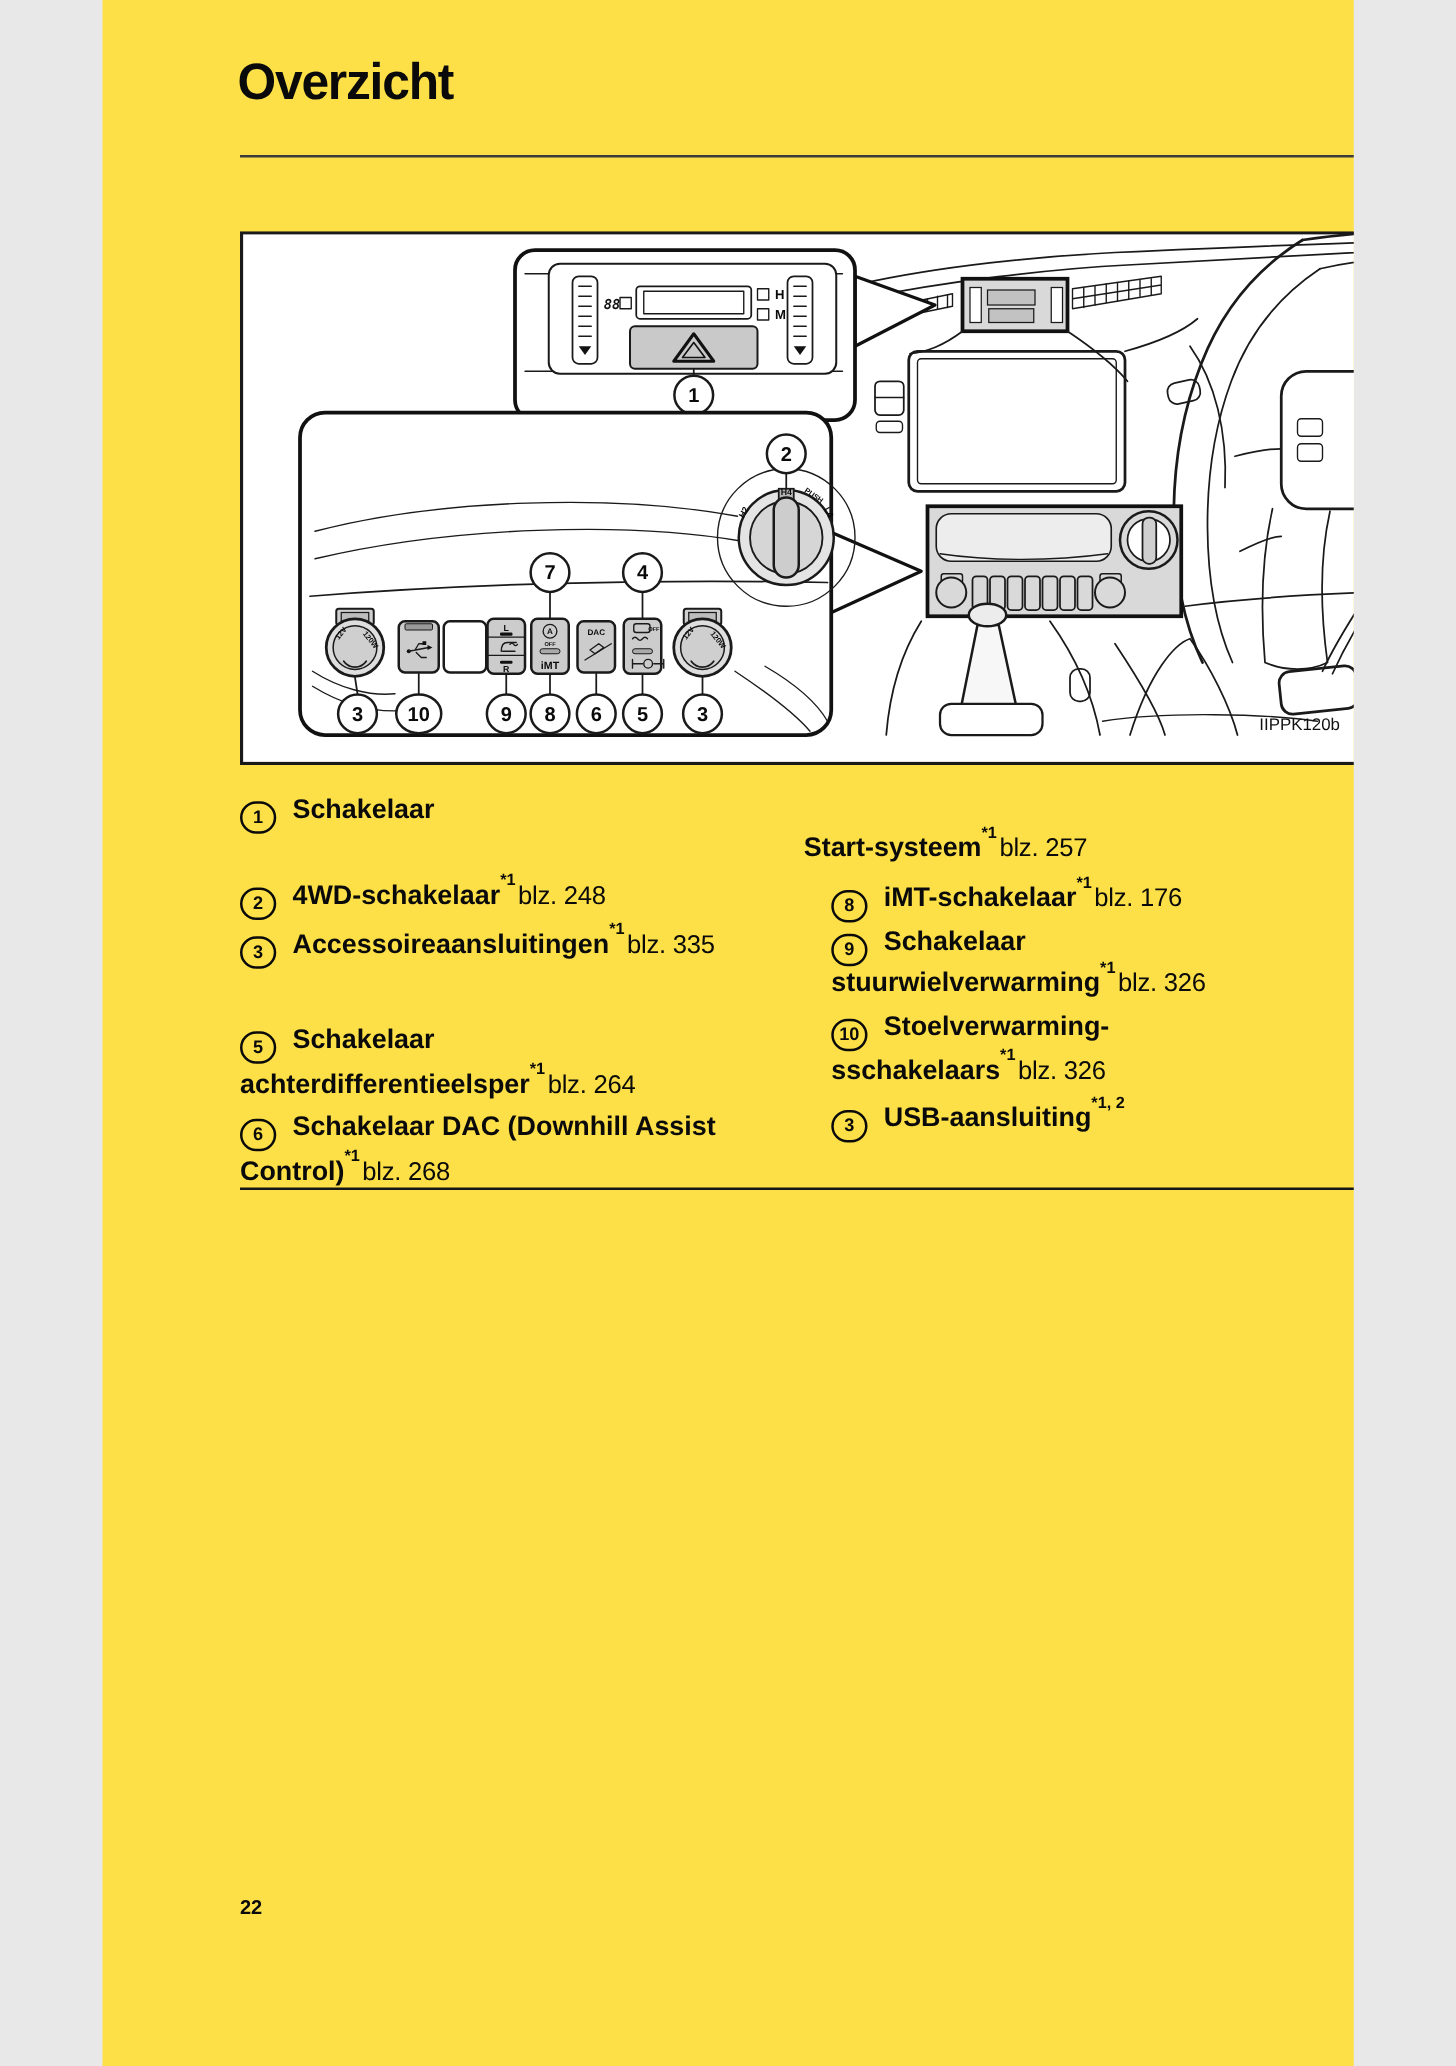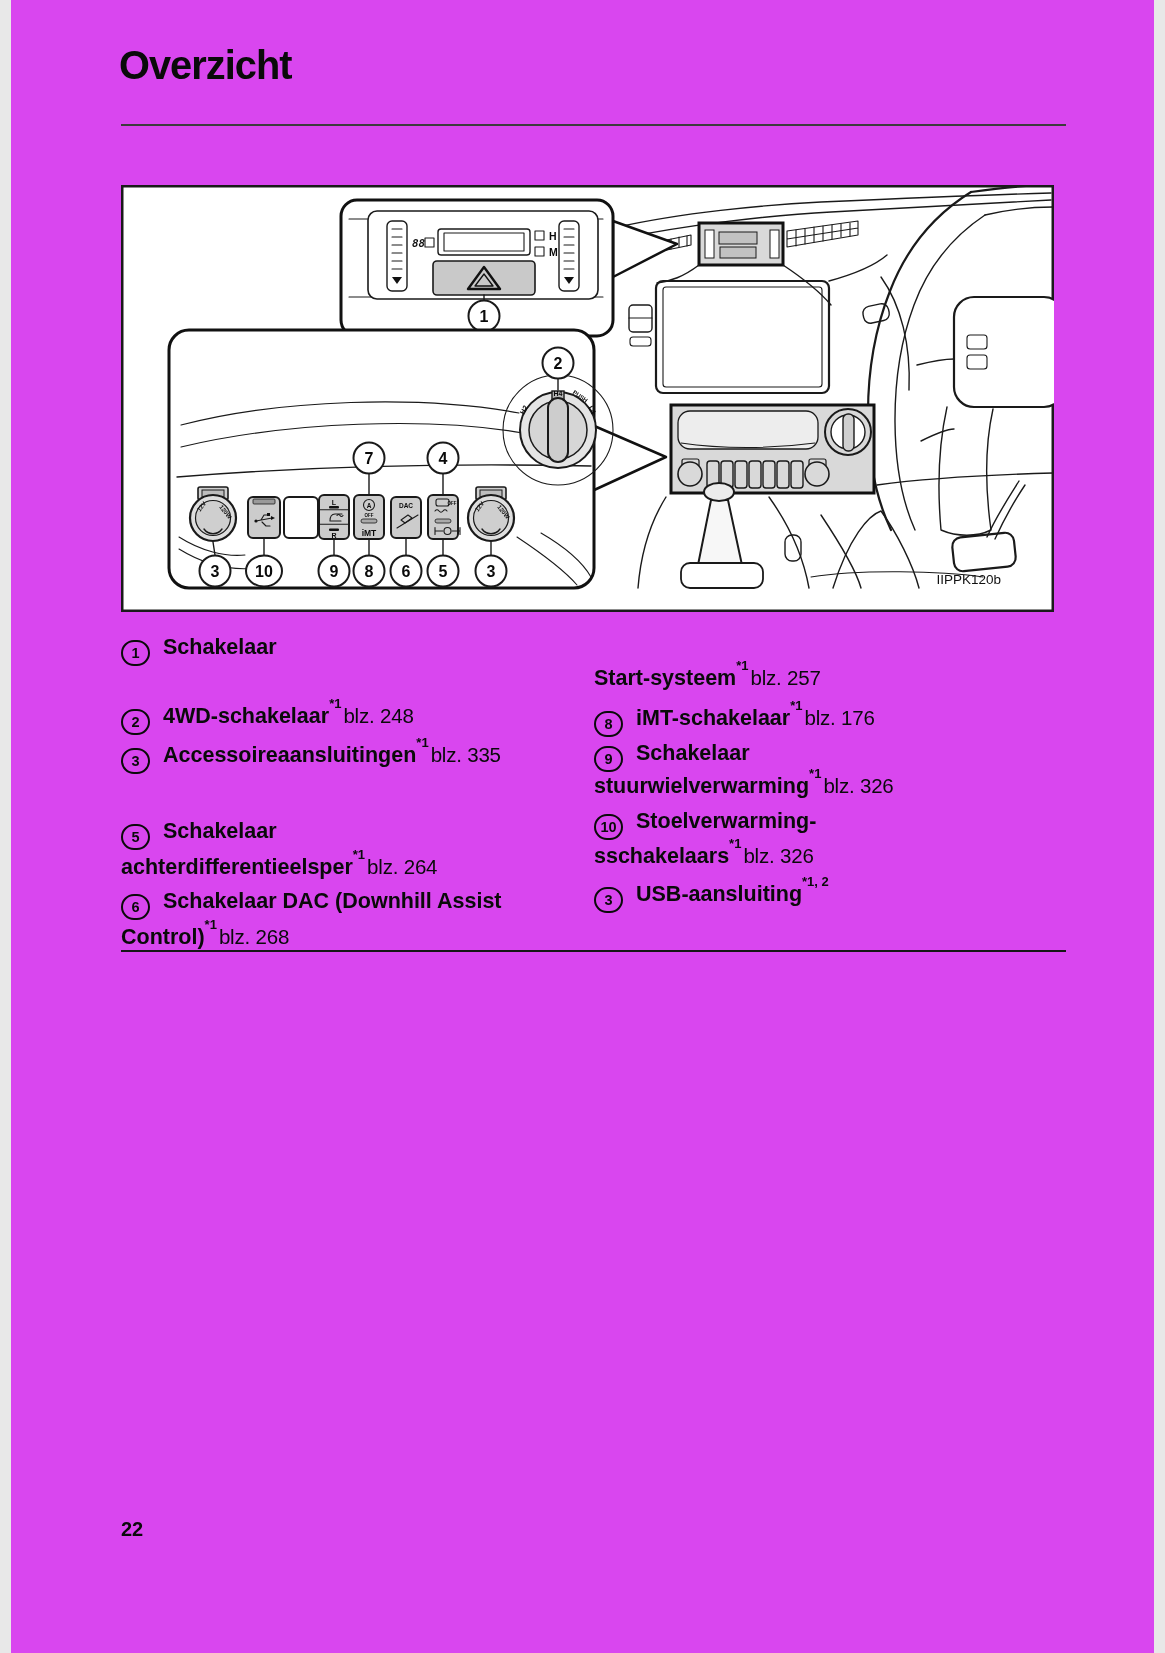--- a/index.html
+++ b/index.html
@@ -1,18 +1,18 @@
 <!DOCTYPE html>
 <html><head>
 <meta charset="utf-8">
 <style>
   html,body{margin:0;padding:0;background:#e8e8e8;}
   .page{
-    position:relative;width:1143px;height:1653px;margin:0 auto;
-    background:#d946ef;overflow:hidden;
+    position:relative;width:1001px;height:1653px;margin:0 auto;
+    background:#fde047;overflow:hidden;
     font-family:"Liberation Sans",sans-serif;color:#0a0a0a;
   }
   .title{
     position:absolute;left:108px;top:42px;
     font-size:41px;font-weight:700;letter-spacing:-1px;
     transform:scaleX(.97);transform-origin:left;
   }
   .rule{position:absolute;left:110px;width:945px;height:2px;background:#3c3c3c;}
   .rule.top{top:124px;}
   .rule.bottom{top:950px;background:#161616;}
@@ -23,21 +23,21 @@
     font-size:21.5px;font-weight:700;line-height:28px;height:28px;text-align:center;
   }
   .circ{
     display:inline-flex;align-items:center;justify-content:center;
     min-width:21px;height:22px;padding:0 2px;margin-right:13px;
     border:2px solid #0a0a0a;border-radius:15px;
     font-size:14.5px;font-weight:700;vertical-align:-4px;
   }
   .sup{font-size:13px;font-weight:700;position:relative;top:-7px;}
   .pref{font-weight:400;font-size:20.5px;margin-left:2px;letter-spacing:-0.2px;}
-  .pagenum{position:absolute;left:110px;top:1518px;font-size:20px;font-weight:700;text-align:right;}
+  .pagenum{position:absolute;left:110px;top:1518px;font-size:16px;font-weight:700;text-align:right;}
   
   .ln{fill:none;stroke:#1a1a1a;stroke-width:1.4;stroke-linecap:round;stroke-linejoin:round;}
   .med{stroke-width:2.2;}
   .thin{stroke-width:1.1;}
   .co{fill:#ffffff;stroke:#1a1a1a;stroke-width:2;}
   .cot{font-size:16px;font-weight:700;text-anchor:middle;fill:#0a0a0a;font-family:"Liberation Sans",sans-serif;}
   .svgt{fill:#0a0a0a;font-family:"Liberation Sans",sans-serif;font-weight:700;}
 </style>
 </head>
 <body>
@@ -301,21 +301,21 @@
   <div class="lline" style="left:110px;top:848px">
     <span>achterdifferentieelsper</span><sup class="sup">*1</sup><span class="pref">blz. 264</span>
   </div>
   <div class="lline" style="left:110px;top:887px">
     <span class="circ">6</span><span>Schakelaar DAC (Downhill Assist</span>
   </div>
   <div class="lline" style="left:110px;top:918px">
     <span>Control)</span><sup class="sup">*1</sup><span class="pref">blz. 268</span>
   </div>
 
-  <div class="lline" style="left:583px;top:659px">
+  <div class="lline" style="left:561px;top:659px">
     <span>Start-systeem</span><sup class="sup">*1</sup><span class="pref">blz. 257</span>
   </div>
   <div class="lline" style="left:583px;top:699px">
     <span class="circ">8</span><span>iMT-schakelaar</span><sup class="sup">*1</sup><span class="pref">blz. 176</span>
   </div>
   <div class="lline" style="left:583px;top:739px">
     <span class="circ">9</span><span>Schakelaar</span>
   </div>
   <div class="lline" style="left:583px;top:767px">
     <span>stuurwielverwarming</span><sup class="sup">*1</sup><span class="pref">blz. 326</span>

